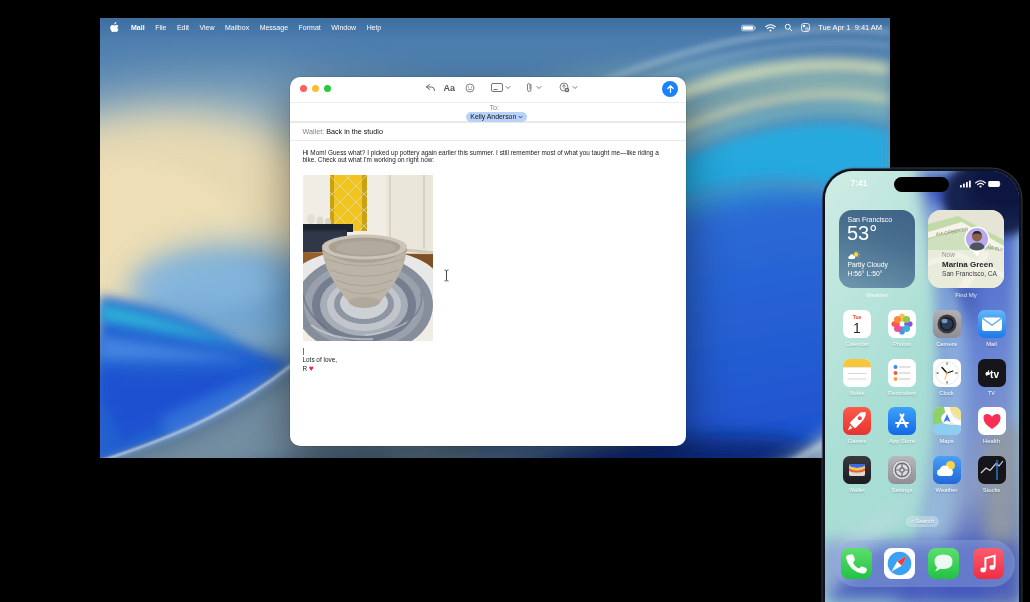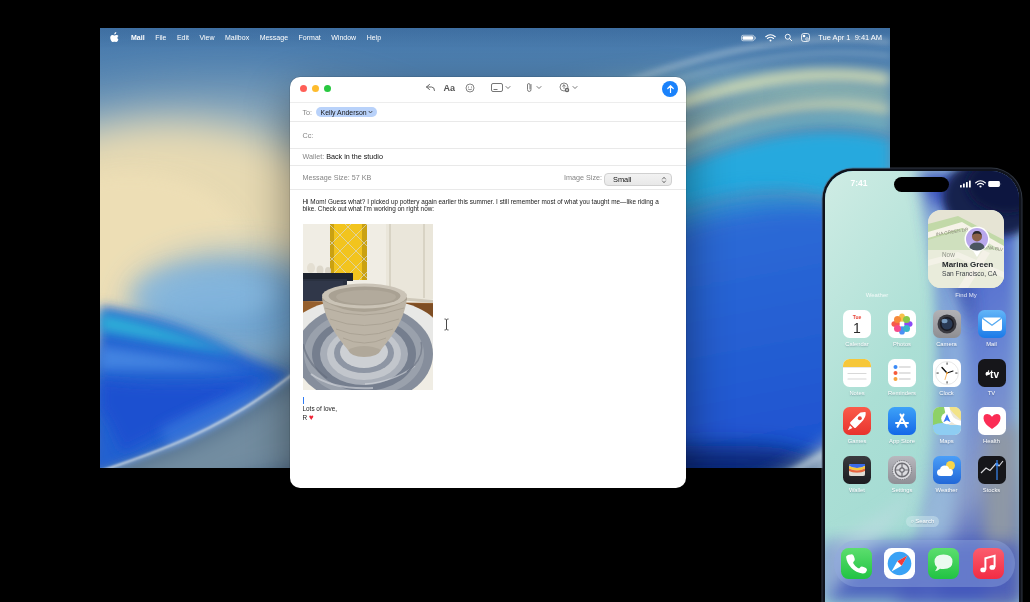--- a/index.html
+++ b/index.html
@@ -1,26 +1,26 @@
 <!DOCTYPE html>
 <html><head><meta charset="utf-8">
 <style>
 html,body{margin:0;padding:0;background:#000;}
 *{box-sizing:border-box;}
 #stage{position:relative;width:1030px;height:602px;background:#000;overflow:hidden;
   font-family:"Liberation Sans",sans-serif;}
-#desktop{position:absolute;left:100px;top:28px;width:790px;height:440px;overflow:hidden;}
+#desktop{position:absolute;left:100px;top:18px;width:790px;height:440px;overflow:hidden;}
 #wall{position:absolute;left:0;top:0;}
 #menubar{position:absolute;left:0;top:0;width:100%;height:19px;
   background:linear-gradient(180deg,rgba(40,80,125,.25),rgba(60,100,145,.06));
   color:#fff;font-size:7px;display:flex;align-items:center;}
 #menubar .mi{margin-right:10.5px;}
 #menubar .apple{margin-left:14px;margin-right:13px;font-size:9px;}
 #mbright{position:absolute;right:8px;top:0;height:19px;display:flex;align-items:center;color:#fff;font-size:7.5px;gap:8px;}
-#mailwin{position:absolute;left:290px;top:77px;width:396px;height:411px;background:#fff;
+#mailwin{position:absolute;left:290px;top:77px;width:396px;height:369px;background:#fff;
   border-radius:10px;box-shadow:0 18px 45px rgba(0,0,0,0.45),0 0 0 0.5px rgba(0,0,0,0.18);}
 #titlebar{position:relative;height:25px;}
 .tl{position:absolute;top:7.5px;width:7px;height:7px;border-radius:50%;}
 .tl:nth-child(1){left:10px;}.tl:nth-child(2){left:22px;}.tl:nth-child(3){left:34px;}
 #tbicons{position:absolute;left:134.5px;top:5px;display:flex;align-items:center;}
 #tbicons>*:nth-child(2){margin-left:8px;}
 #tbicons>*:nth-child(3){margin-left:10px;}
 #tbicons>*:nth-child(4){margin-left:16px;}
 #tbicons>*:nth-child(5){margin-left:14px;}
 #tbicons>*:nth-child(6){margin-left:17px;}
@@ -438,43 +438,33 @@
             </svg>
           </span>
       </div>
       <div id="sendbtn">
           <svg width="9" height="10" viewBox="0 0 18 20">
             <path d="M9 17 L9 4 M3.5 9 L9 3.5 L14.5 9" fill="none" stroke="#fff" stroke-width="2.4" stroke-linecap="round" stroke-linejoin="round"></path>
           </svg>
         </div>
     </div>
     <div class="fsep" style="background:#ededed;"></div>
-    <div class="frow" style="height:18.7px;">
+    <div class="frow" style="height:18.7px;flex-direction:column;">
         <span class="flabel">To:</span>
         <span id="token">Kelly Anderson&nbsp;<svg width="5" height="4" viewBox="0 0 10 8">
             <path d="M1.5 2 L5 6 L8.5 2" fill="none" stroke="#333" stroke-width="1.6"></path>
           </svg></span>
       </div>
     <div class="fsep"></div>
-    <div class="frow" style="height:25.5px;">
-        <span class="flabel">Cc:</span>
-      </div>
     <div class="fsep"></div>
     <div class="frow" style="height:16.5px;">
         <span class="flabel">Wallet:</span>
         <span class="fval">&nbsp;Back in the studio</span>
       </div>
     <div class="fsep"></div>
-    <div class="frow" style="height:23.5px;">
-        <span class="flabel">Message Size: 57 KB</span>
-      <span id="imgsize">Image Size:&nbsp;</span>
-      <span id="sizesel">Small<svg width="6" height="8" viewBox="0 0 12 16">
-            <path d="M3 6 L6 2.5 L9 6 M3 10 L6 13.5 L9 10" fill="none" stroke="#555" stroke-width="1.7" stroke-linecap="round" stroke-linejoin="round"></path>
-          </svg></span>
-    </div>
     <div class="fsep"></div>
     <div id="mailbody">
       <div id="bodytext">Hi Mom! Guess what? I picked up pottery again earlier this summer. I still remember most of what you taught me—like riding a<br>bike. Check out what I'm working on right now:</div>
       <svg id="photo" width="130" height="166" viewBox="0 0 130 166">
         <rect width="130" height="166" fill="#f0ede4"></rect>
 
         <rect x="27" y="0" width="37" height="56" fill="#f2c41e"></rect>
         <rect x="27" y="0" width="4" height="56" fill="#caa112"></rect>
         <rect x="59" y="0" width="5" height="56" fill="#caa112"></rect>
         <clipPath id="winclip">
@@ -607,20 +597,36 @@
             <path d="M1.5 5.5 Q11 -2.5 20.5 5.5" fill="none" stroke="#fff" stroke-width="2.4" stroke-linecap="round"></path>
             <path d="M5 9.2 Q11 4.2 17 9.2" fill="none" stroke="#fff" stroke-width="2.4" stroke-linecap="round"></path>
             <circle cx="11" cy="13" r="2.2" fill="#fff"></circle>
           </svg>
       <svg width="14" height="8" viewBox="0 0 30 16">
             <rect x="0.5" y="1.8" width="25" height="12.4" rx="3.2" fill="#fff"></rect>
             <path d="M27 5.5 Q29.5 8 27 10.5 Z" fill="#fff" opacity="0.65"></path>
           </svg>
     </div>
 
+    <div class="pwidget" id="wweather" style="left:14px;top:39px;background:linear-gradient(200deg,#3e6286 ,#49708f 40%,#6f97ae);">
+      <div style="position:absolute;left:8.5px;top:5.5px;color:#fff;font-size:7px;">San Francisco</div>
+      <div style="position:absolute;left:8px;top:12px;color:#fff;font-size:20px;font-weight:300;">53°</div>
+      <svg style="position:absolute;left:8.5px;top:41px;" width="12" height="9" viewBox="0 0 24 18">
+            <circle cx="16" cy="7" r="4.5" fill="#f7d54a"></circle>
+            <g stroke="#f7d54a" stroke-width="1.4" stroke-linecap="round">
+              <line x1="16" y1="0.5" x2="16" y2="2"></line>
+              <line x1="22" y1="7" x2="23.5" y2="7"></line>
+              <line x1="20.5" y1="2.5" x2="21.5" y2="1.5"></line>
+              <line x1="20.5" y1="11.5" x2="21.5" y2="12.5"></line>
+            </g>
+            <path d="M4 16 Q0.5 16 0.5 12.8 Q0.5 10 3.2 9.8 Q4 6.5 7.5 6.5 Q10.5 6.5 11.3 9.3 Q14.5 9.3 14.5 12.6 Q14.5 16 11 16 Z" fill="#fff"></path>
+          </svg>
+      <div style="position:absolute;left:8.5px;top:50.5px;color:#fff;font-size:6.8px;">Partly Cloudy</div>
+      <div style="position:absolute;left:8.5px;top:60px;color:#fff;font-size:6.8px;">H:56° L:50°</div>
+    </div>
     <div class="wlabel" style="left:14px;top:121px;">Weather</div>
 
     <div class="pwidget" id="wfindmy" style="left:103px;top:39px;background:#dfe8da;">
       <svg width="76" height="78" viewBox="0 0 76 78">
         <rect width="76" height="78" fill="#e6e4d4"></rect>
         <path d="M0 14 L30 6 L76 30 L76 44 L0 52 Z" fill="#c2d9a8"></path>
         <path d="M0 30 L40 18 L76 40 L76 78 L0 78 Z" fill="#cfe0be"></path>
         <path d="M0 22 L34 12 L76 36 L76 42 L34 18 L0 28 Z" fill="#f6f3e8"></path>
         <path d="M30 78 L55 40 L62 43 L40 78 Z" fill="#f6f3e8"></path>
         <path d="M0 50 L30 42 L76 62 L76 68 L30 48 L0 56 Z" fill="#fbf9f2" opacity="0.85"></path>

